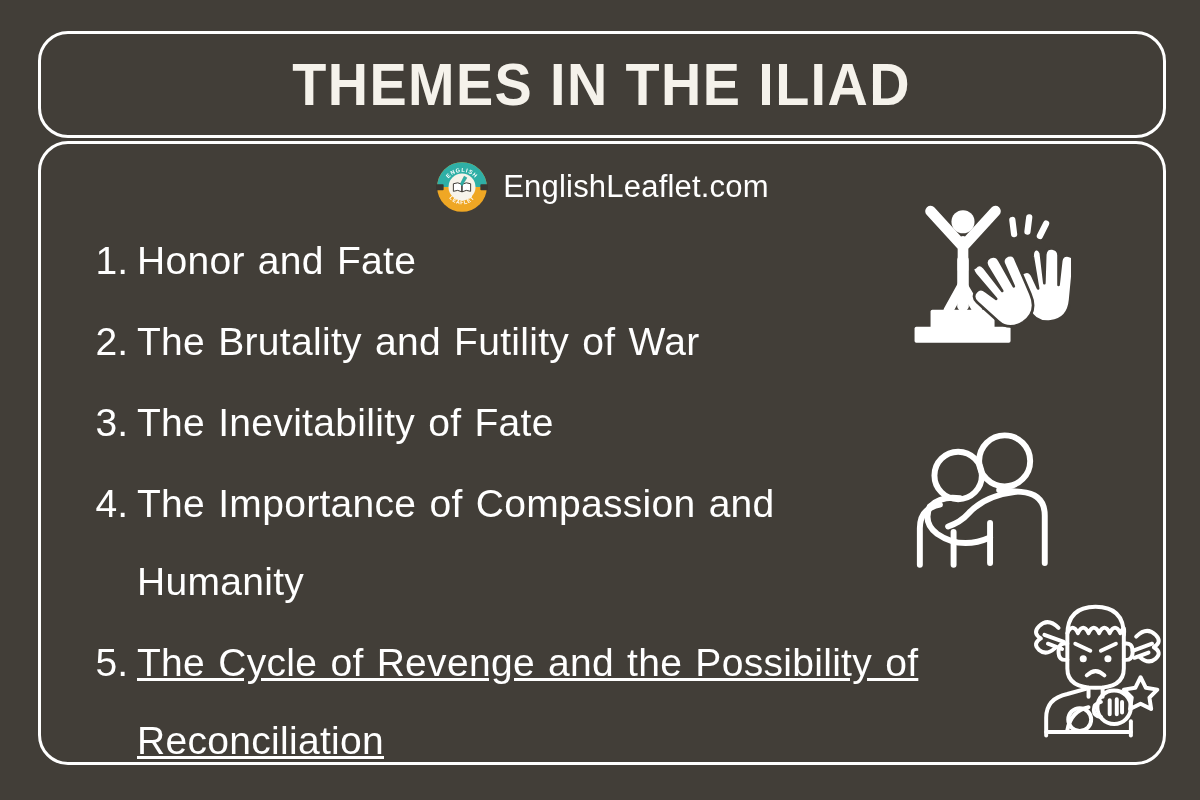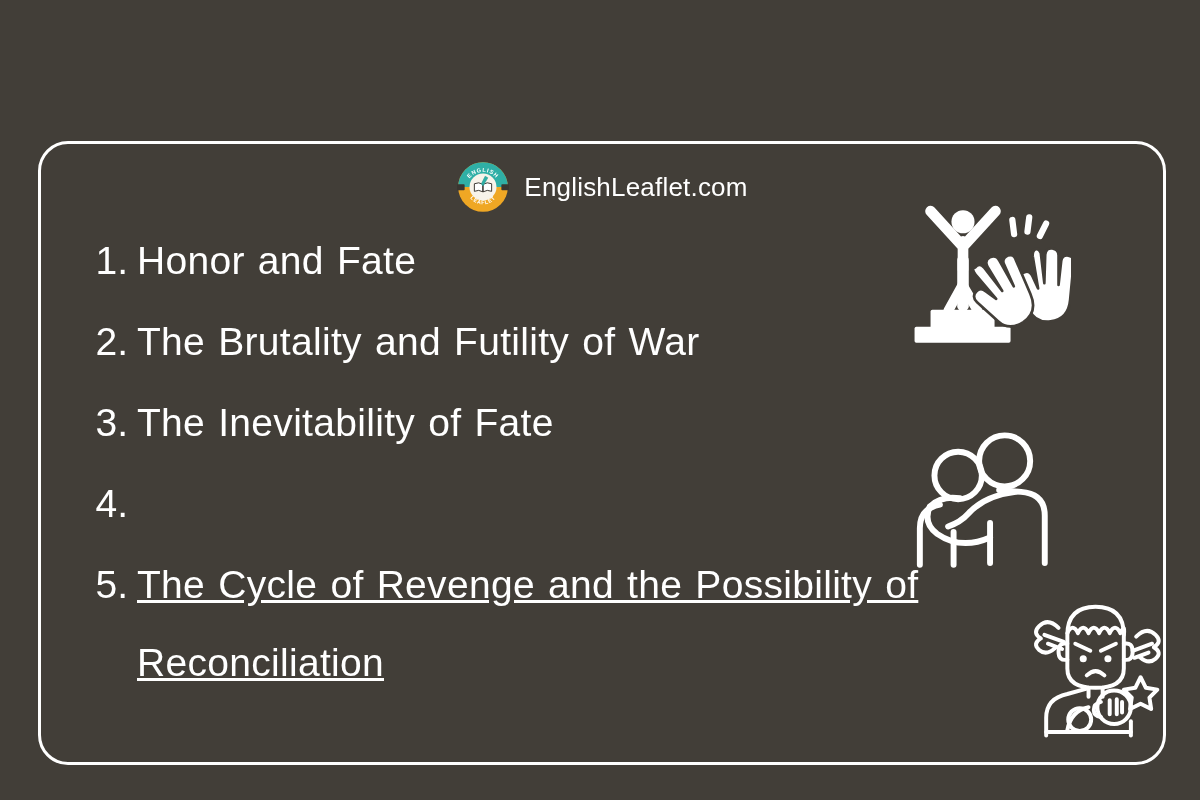--- a/index.html
+++ b/index.html
@@ -78,21 +78,21 @@
     width: 54px;
     height: 54px;
     flex: 0 0 auto;
     display: block;
   }
 
   .brand-name {
     color: #FFFFFF;
     font-family: "Liberation Sans", sans-serif;
     font-weight: 400;
-    font-size: 26px;
+    font-size: 31px;
     letter-spacing: 0.2px;
     white-space: nowrap;
   }
 
   
   .theme-list {
     position: absolute;
     left: 34px;
     top: 78px;
     width: 900px;
@@ -140,20 +140,23 @@
   .icon-hug     { right: 100px; top: 283px; width: 155px; height: 148px; }
   .icon-angry   { right: -12px; top: 445px; width: 150px; height: 150px; }
 
   .deco-icon svg { width: 100%; height: 100%; display: block; }
 </style>
 </head>
 <body>
 
 <div class="poster">
 
+  <div class="title-box">
+    <div class="title-text">THEMES IN THE ILIAD</div>
+  </div>
 
   <div class="content-box">
 
     <div class="brand-row">
 
       <span class="brand-logo">
         <svg viewBox="0 0 100 100" xmlns="http://www.w3.org/2000/svg">
           <defs>
             <path id="arcTop" d="M 18 54 A 32 32 0 0 1 82 54" fill="none"></path>
             <path id="arcBot" d="M 20 52 A 30 30 0 0 0 80 52" fill="none"></path>
@@ -197,20 +200,21 @@
         <span class="theme-label">The Brutality and Futility of War</span>
       </li>
 
       <li class="theme-item">
         <span class="theme-num">3.</span>
         <span class="theme-label">The Inevitability of Fate</span>
       </li>
 
       <li class="theme-item wrap">
         <span class="theme-num">4.</span>
+        <span class="theme-label">The Importance of Compassion and Humanity</span>
       </li>
 
       <li class="theme-item wrap2">
         <span class="theme-num">5.</span>
         <span class="theme-label">The Cycle of Revenge and the Possibility of Reconciliation</span>
       </li>
 
     </ul>
 
     <div class="deco-icon icon-podium">

